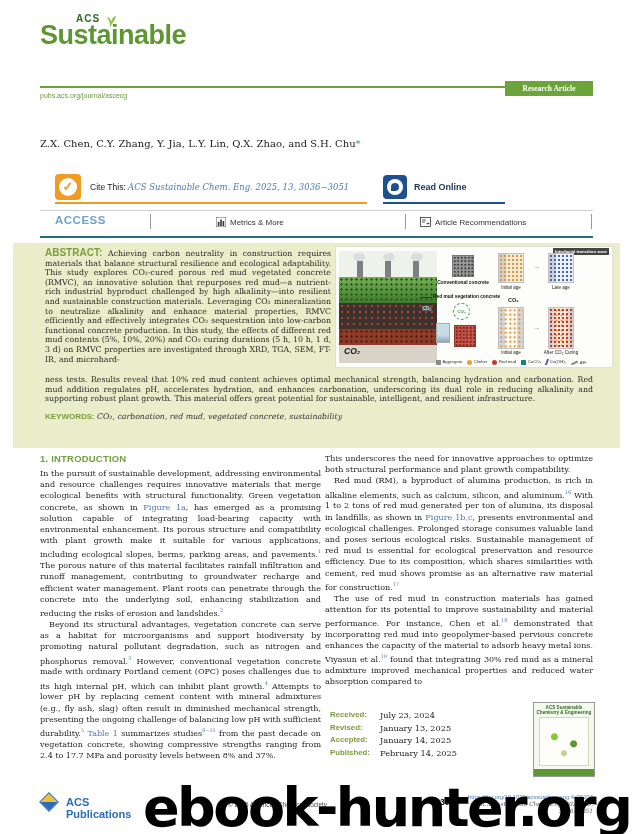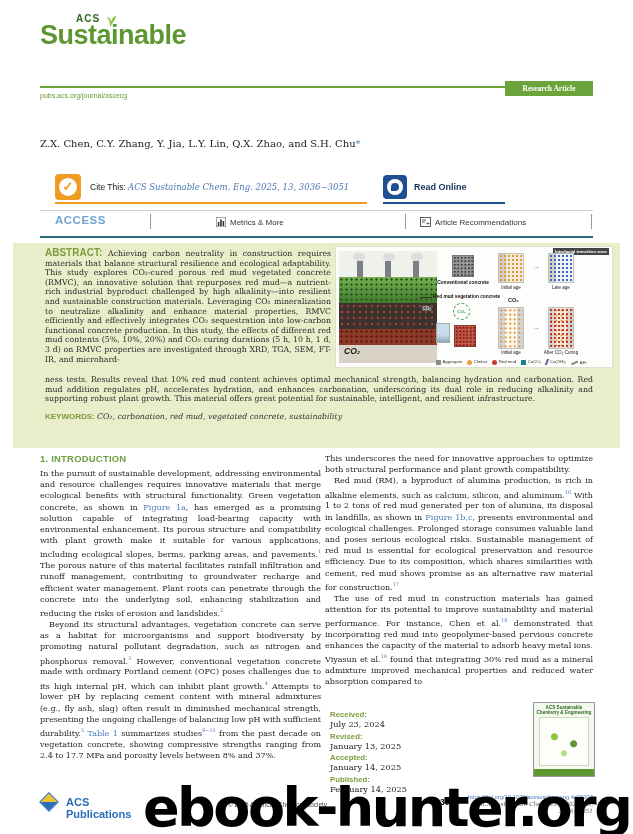--- a/index.html
+++ b/index.html
@@ -112,21 +112,21 @@
   .col { font-family:"DejaVu Serif","Liberation Serif",serif; font-size:8px; line-height:11.2px;
          text-align:justify; color:#1f1f1f; }
   .col p.indent { text-indent:9px; }
   .col-left { left:40px; top:468px; width:281px; }
   .col-right { left:325px; top:453px; width:268px; }
   .link { color:#4a7ab5; }
   .ref { vertical-align:super; font-size:0.62em; color:#4a7ab5; }
 
   
   .dates { left:330px; top:710px; font-family:"DejaVu Serif","Liberation Serif",serif; font-size:8.2px; }
-  .dates .row { display:flex; margin-bottom:2.6px;flex-direction:column; }
+  .dates .row { display:flex; margin-bottom:2.6px; }
   .dates .lbl { width:50px; font-weight:bold; color:#7e9c3d; font-family:"Liberation Sans",sans-serif; font-size:7.8px; }
   .dates .val { color:#222; }
 
   
   .cover { left:533px; top:702px; width:62px; height:75px; border:1px solid #999; background:#f4f8ee; overflow:hidden; }
   .cover .mast { font-size:4.6px; font-weight:bold; color:#2f6b1f; text-align:center; padding-top:2px; line-height:5px; }
   .cover .art { position:absolute; left:5px; top:14px; right:5px; bottom:10px; background:#fdfdfa; border:0.5px solid #cdd8c0;
                 background-image:radial-gradient(circle at 30% 40%, #8cc63f 3px, transparent 4px),
                                  radial-gradient(circle at 70% 55%, #5d9732 3px, transparent 4px),
                                  radial-gradient(circle at 50% 75%, #b7d98a 2.5px, transparent 3.5px); }

